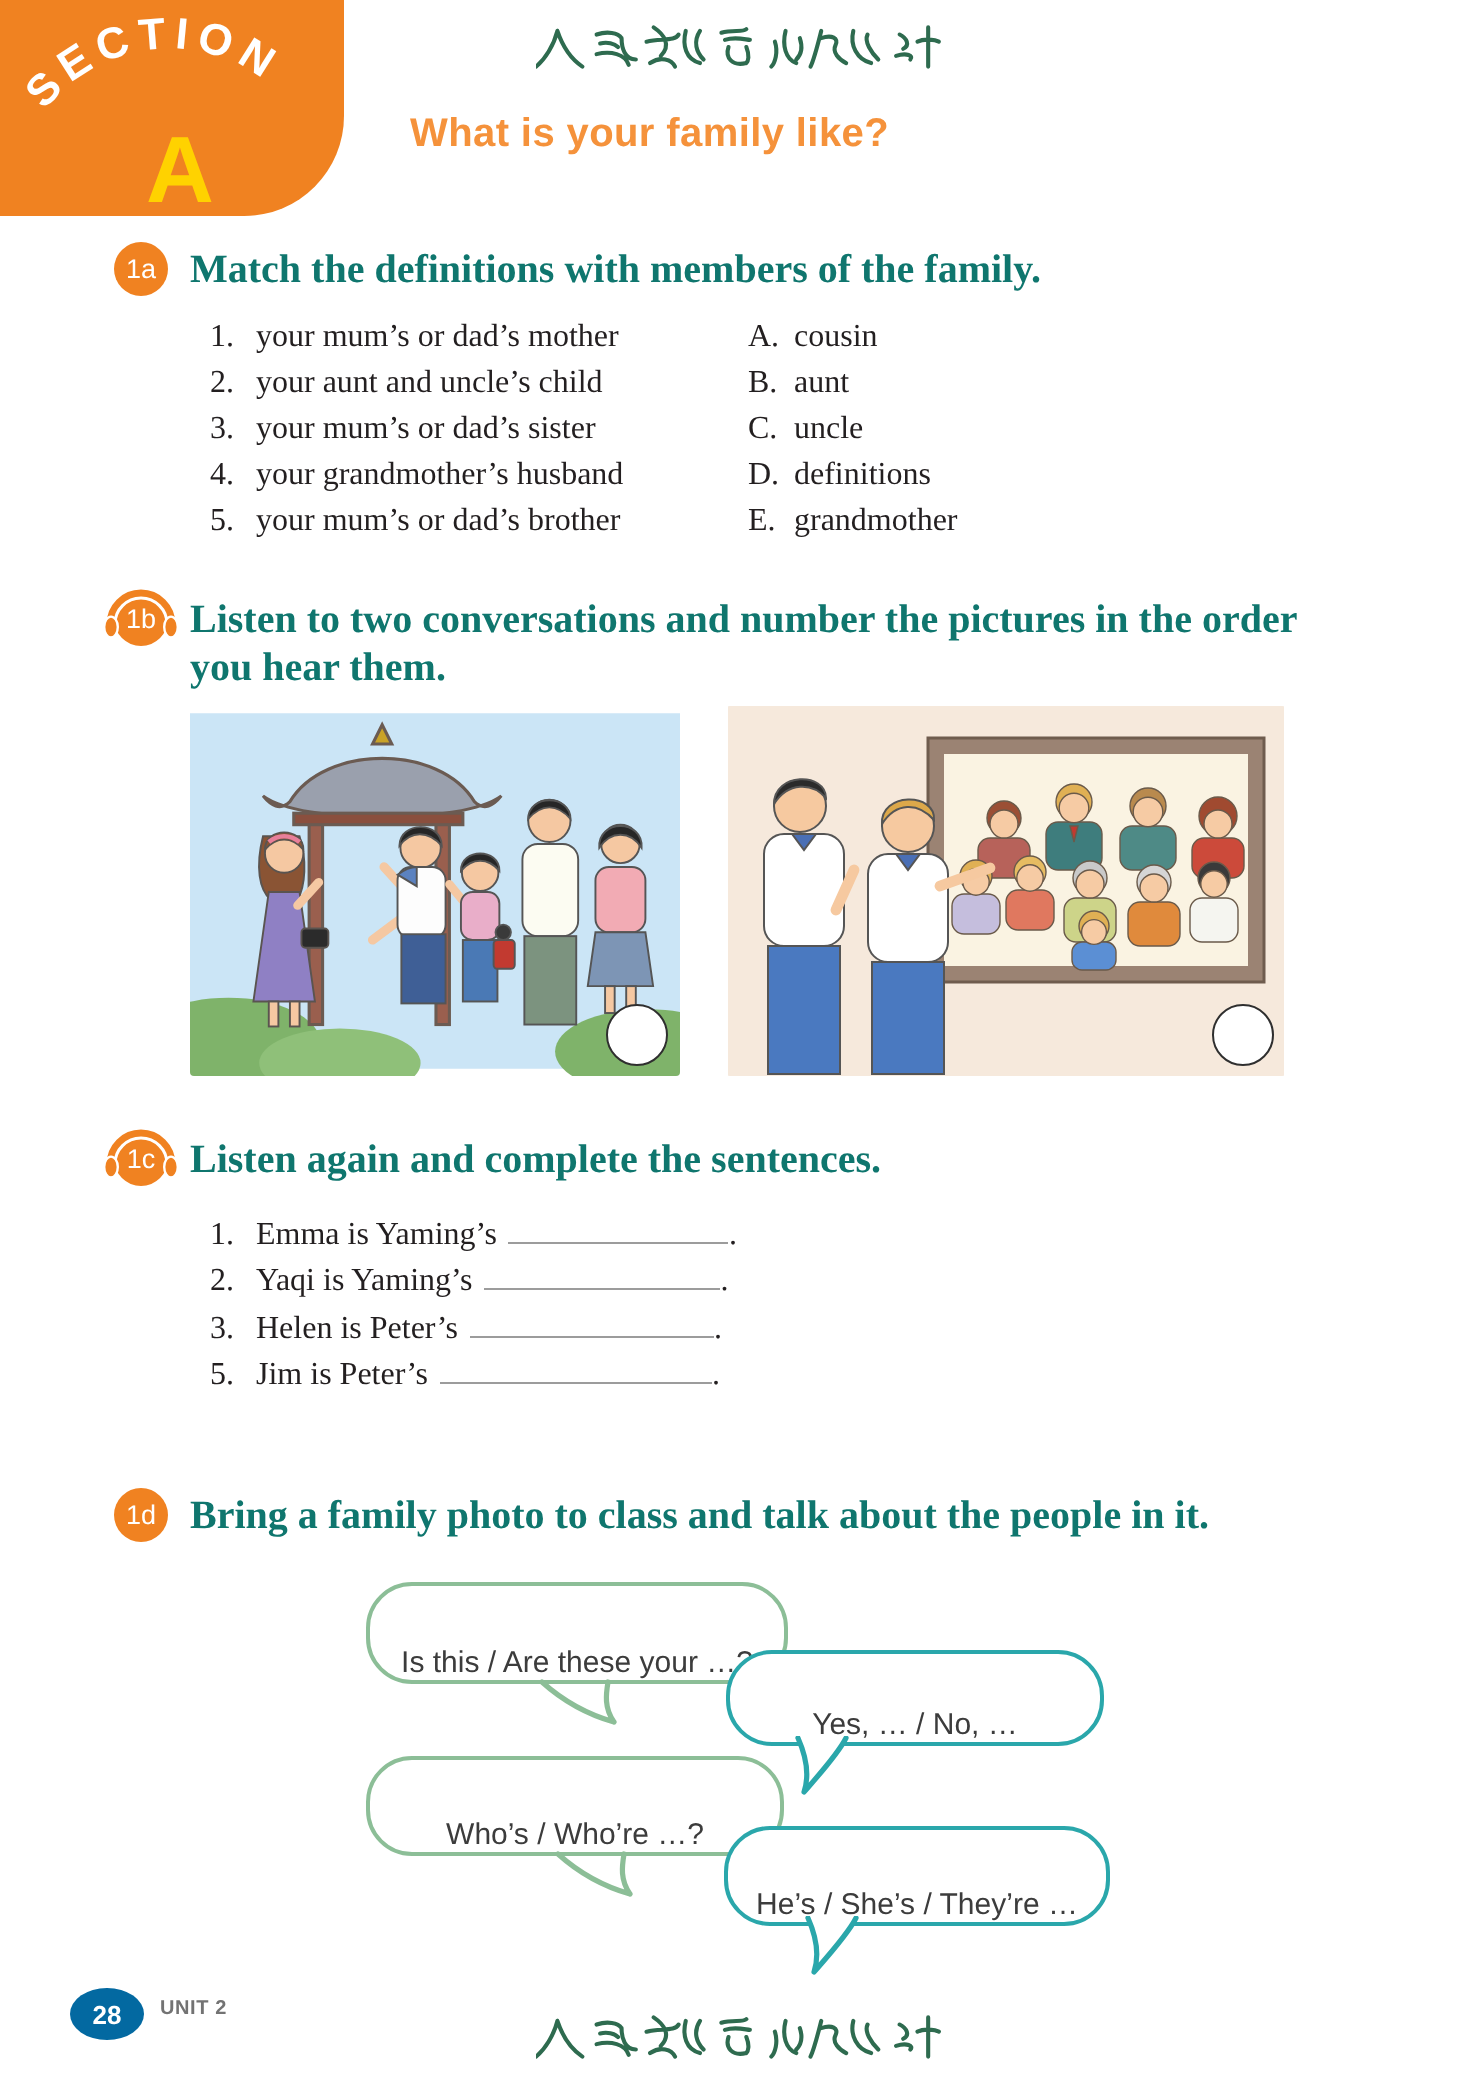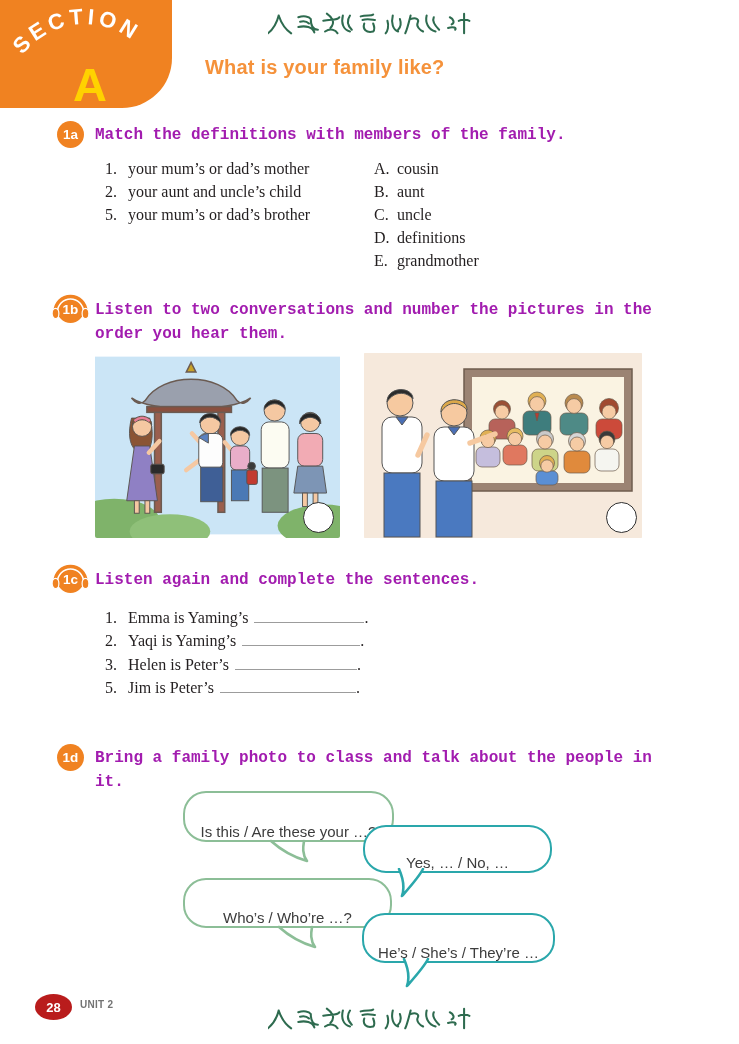--- a/index.html
+++ b/index.html
@@ -13,22 +13,22 @@
   #section-badge{left:0;top:0;width:172px;height:108px;background:#F08221;border-bottom-right-radius:50px}
 
   
   #page-title{left:205px;top:56px;font-size:20px;font-weight:bold;color:#F5923B;letter-spacing:.2px}
   .logo{width:205px;height:33px}
   #logo-top{left:268px;top:7px}
   #logo-bottom{left:268px;top:1002px}
 
   
   .ex-head{display:flex;gap:11px;align-items:flex-start}
-  .instruction{font-family:Liberation Mono, monospace;font-weight:bold;font-size:16px;line-height:23.5px;color:#a21caf;padding-top:3px}
-  .badge{width:27px;height:27px;border-radius:50%;background:#F08221;color:#fff;font-weight:bold;
+  .instruction{font-family:Liberation Serif, serif;font-weight:bold;font-size:20px;line-height:23.5px;color:#0f766e;padding-top:3px}
+  .badge{width:27px;height:27px;border-radius:50%;background:#F08221;color:#fff;font-weight:normal;
          font-size:13.5px;display:flex;align-items:center;justify-content:center;flex:0 0 27px;position:relative}
   .phones{position:absolute;left:-7px;top:-9px;pointer-events:none}
 
   .listcol{position:absolute;font-family:"Liberation Serif","DejaVu Serif",serif;font-size:16px;line-height:22.9px;white-space:nowrap}
   .listcol .num{display:inline-block;width:23px}
 
   .blank{display:inline-block;height:14px;border-bottom:1.3px solid #9c9c9c;margin-left:6px;vertical-align:baseline}
 
   
   .pic{overflow:hidden;border-radius:2px}
@@ -36,21 +36,21 @@
                  background:#fff;border:1.6px solid #2f2f2f;z-index:3}
 
   
   .bubble{position:absolute;background:#fff;border-radius:23px;display:flex;align-items:flex-end;justify-content:center;
           font-size:15px;color:#3c3c3c;z-index:2}
   .bubble.green{border:2.5px solid #8CBE97}
   .bubble.teal{border:2.5px solid #2AA7AB}
   .tail{position:absolute;pointer-events:none}
 
   
-  #page-number{left:35px;top:994px;width:37px;height:26px;border-radius:50%;background:#b91c1c;color:#fff;
+  #page-number{left:35px;top:994px;width:37px;height:26px;border-radius:50%;background:#0369a1;color:#fff;
                font-weight:bold;font-size:13px;display:flex;align-items:center;justify-content:center}
   #unit-label{left:80px;top:999px;font-size:10px;font-weight:bold;color:#737373;letter-spacing:.3px}
 </style>
 </head>
 <body>
 
 <svg width="0" height="0" style="position:absolute">
   <defs>
     <g id="logo-strokes" fill="none" stroke="#2E6B4F" stroke-width="2.3" stroke-linecap="round">
       <path d="M12,8 C10,16 5,24 0,28 M12,8 C15,17 20,24 26,28"></path>
@@ -83,20 +83,22 @@
 <div id="page-title" class="abs">What is your family like?</div>
 
 <div class="abs" style="left:57px;top:121px;width:625px;height:166px">
   <div class="ex-head">
     <span class="badge">1a</span>
     <span class="instruction">Match the definitions with members of the family.</span>
   </div>
   <div class="listcol" style="left:48px;top:37px">
     <div><span class="num">1.</span><span>your mum’s or dad’s mother</span></div>
     <div><span class="num">2.</span><span>your aunt and uncle’s child</span></div>
+    <div><span class="num">3.</span><span>your mum’s or dad’s sister</span></div>
+    <div><span class="num">4.</span><span>your grandmother’s husband</span></div>
     <div><span class="num">5.</span><span>your mum’s or dad’s brother</span></div>
   </div>
   <div class="listcol" style="left:317px;top:37px">
     <div><span class="num">A.</span><span>cousin</span></div>
     <div><span class="num">B.</span><span>aunt</span></div>
     <div><span class="num">C.</span><span>uncle</span></div>
     <div><span class="num">D.</span><span>definitions</span></div>
     <div><span class="num">E.</span><span>grandmother</span></div>
   </div>
 </div>

